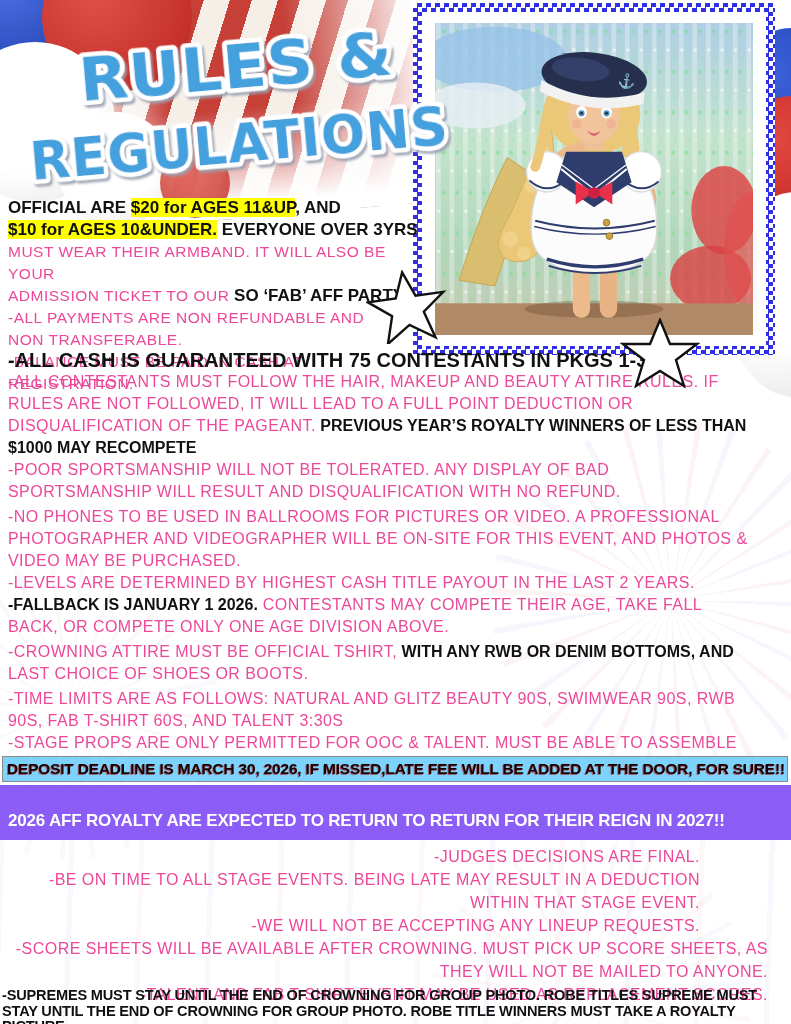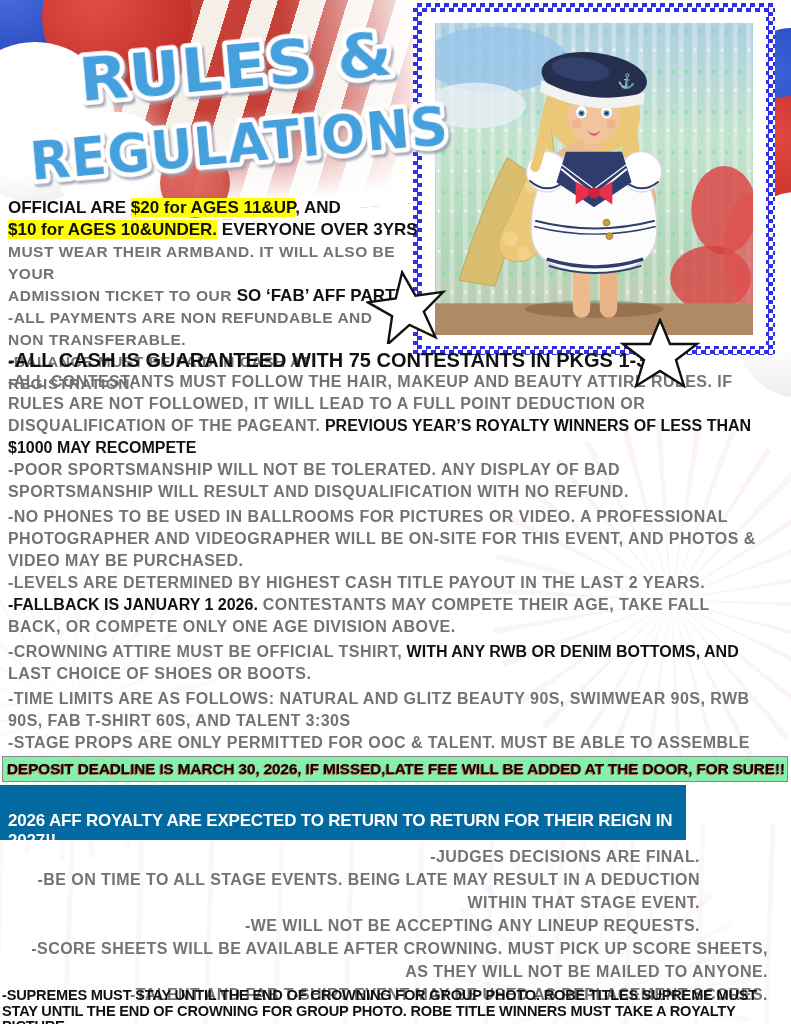--- a/index.html
+++ b/index.html
@@ -44,37 +44,37 @@
     position:absolute;left:413px;top:3px;width:362px;height:352px;z-index:2;
     background:repeating-conic-gradient(#2f2fe8 0% 25%,#ffffff 0% 50%) 0 0/9px 9px;
     padding:9px;box-sizing:border-box;
   }
   .photo-matte{width:100%;height:100%;background:#ffffff;padding:11px 13px;box-sizing:border-box;}
   .photo{width:100%;height:100%;overflow:hidden;}
   .photo svg{display:block;width:100%;height:100%;}
   .star{position:absolute;z-index:5;}
   
   .arial{font-weight:bold;letter-spacing:0;}
-  .gothic{font-weight:bold;letter-spacing:.45px;color:#737373;}
+  .gothic{font-weight:normal;letter-spacing:.45px;color:#ec4899;}
   .hl{background:#ffff00;}
   .armband{position:absolute;left:8px;top:197px;width:420px;z-index:4;font-size:17px;line-height:22px;}
   .armband .g{font-size:15.5px;letter-spacing:.5px;}
   .full-rules{position:absolute;left:8px;top:349px;width:748px;z-index:4;font-size:16px;line-height:22px;}
   .full-rules p{margin:0;}
   .full-rules .sp{margin-top:3px;}
   .cash-line{font-size:20px;letter-spacing:0;}
   .banner-deposit{
     position:absolute;left:2px;top:756px;width:786px;height:26px;z-index:4;box-sizing:border-box;
-    background:#86efac;border:1px solid #8a8a8a;
+    background:#7dd3fc;border:1px solid #8a8a8a;
     font-size:15.5px;font-weight:bold;letter-spacing:-0.2px;line-height:24px;white-space:nowrap;
     color:#170000;text-shadow:-1px 1px 0 rgba(185,0,0,.55);padding-left:4px;
   }
   .banner-royalty{
-    position:absolute;left:0;top:785px;width:686px;height:55px;z-index:4;box-sizing:border-box;
-    background:#0369a1;color:#ffffff;font-size:17px;font-weight:bold;letter-spacing:-0.2px;
+    position:absolute;left:0;top:785px;width:791px;height:55px;z-index:4;box-sizing:border-box;
+    background:#8b5cf6;color:#ffffff;font-size:17px;font-weight:bold;letter-spacing:-0.2px;
     padding:26px 0 0 8px;
   }
   .bottom-rules{position:absolute;left:8px;top:845px;width:692px;z-index:4;font-size:16px;line-height:23px;}
   .bottom-rules p{margin:0;text-align:right;}
   .bottom-rules .wide{width:760px;}
   .condensed{
     position:absolute;left:2px;top:988px;width:788px;z-index:4;
     font-size:14.6px;font-weight:bold;letter-spacing:-0.2px;line-height:15.5px;color:#101010;
   }
 </style>

